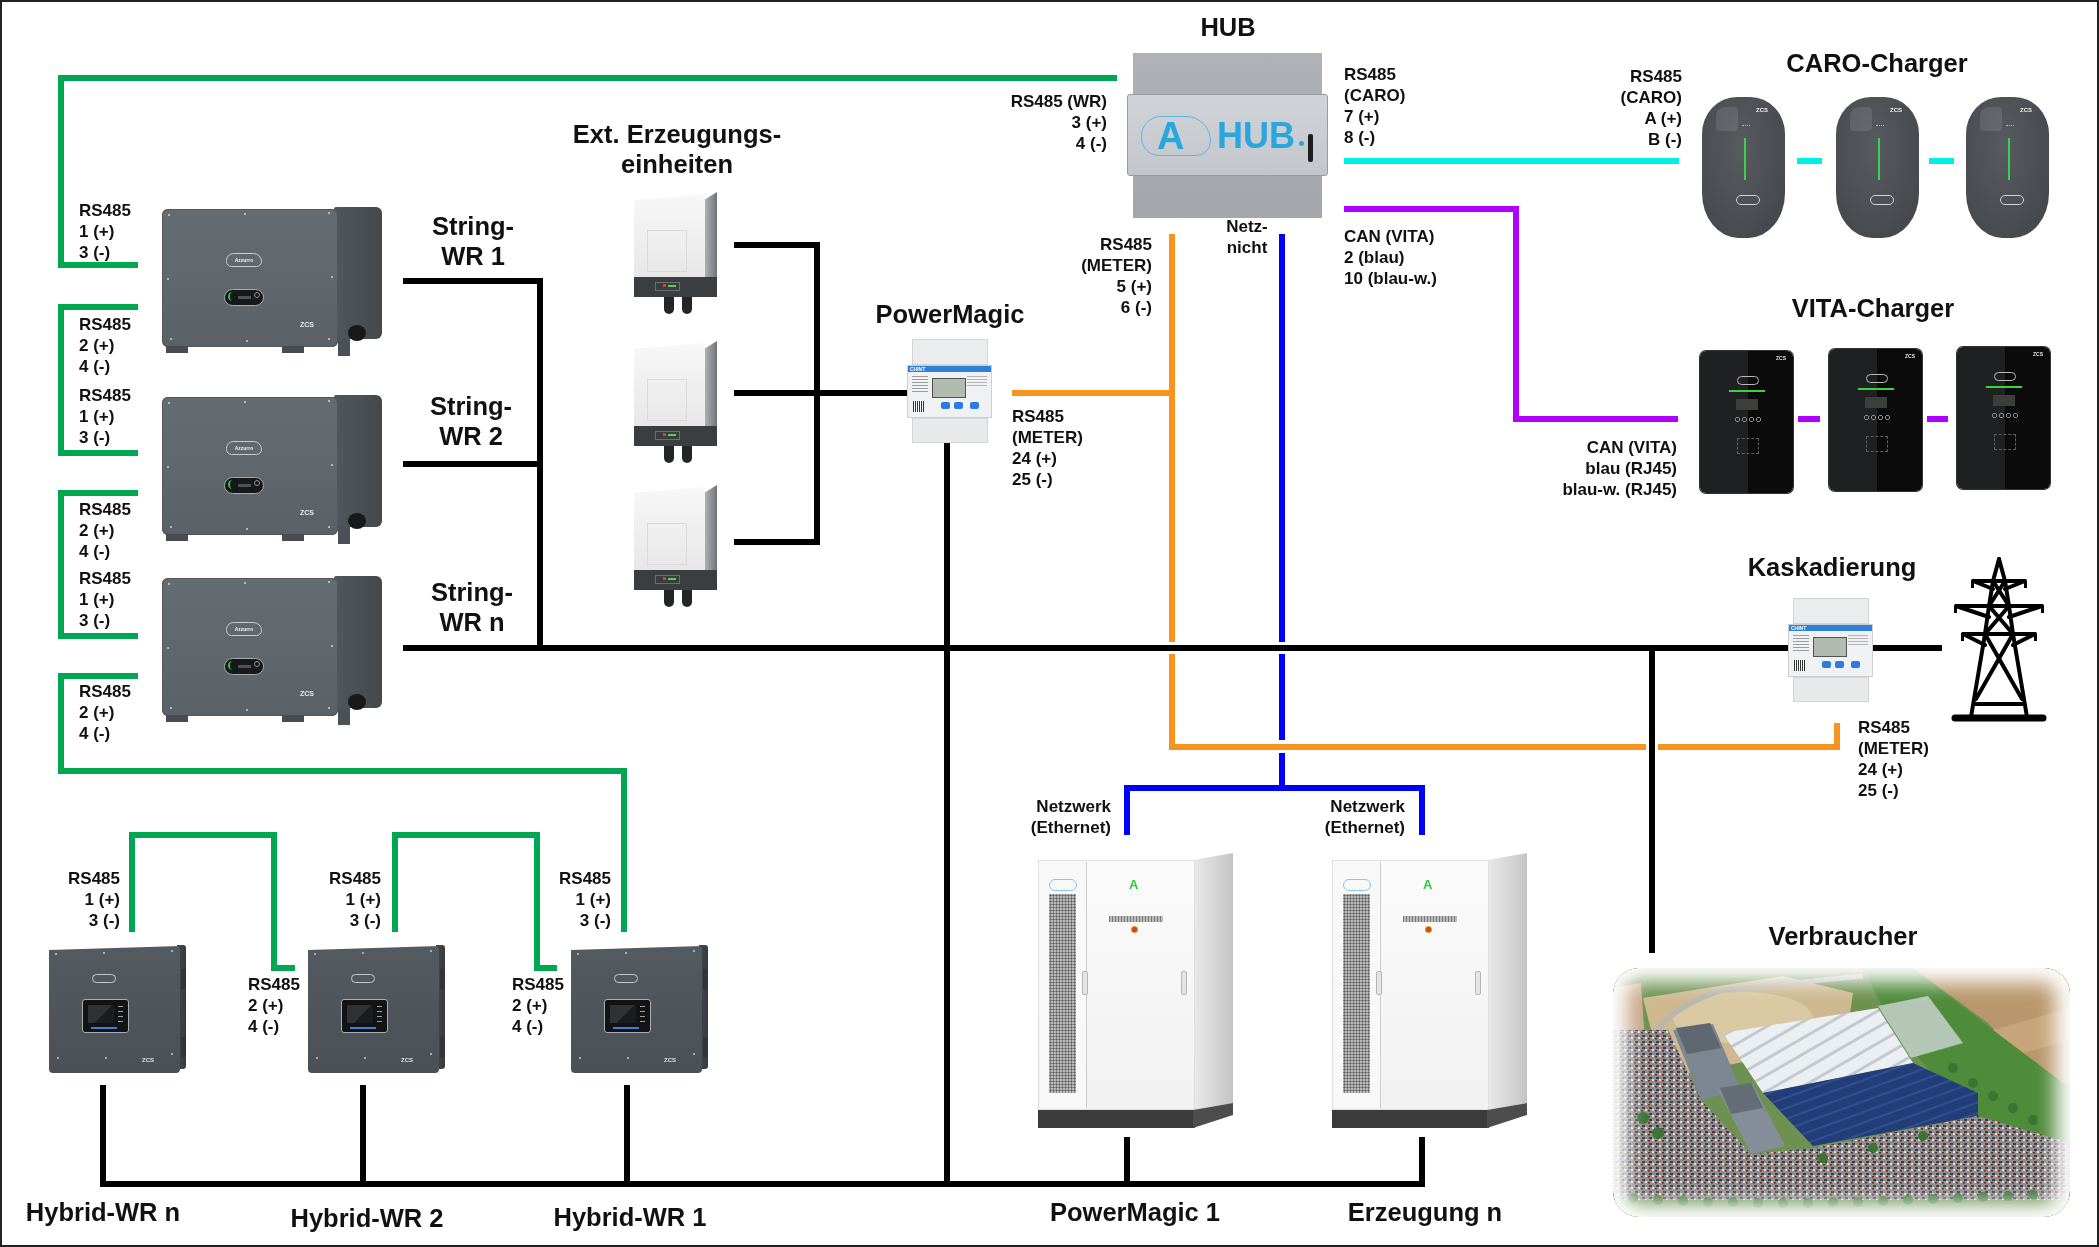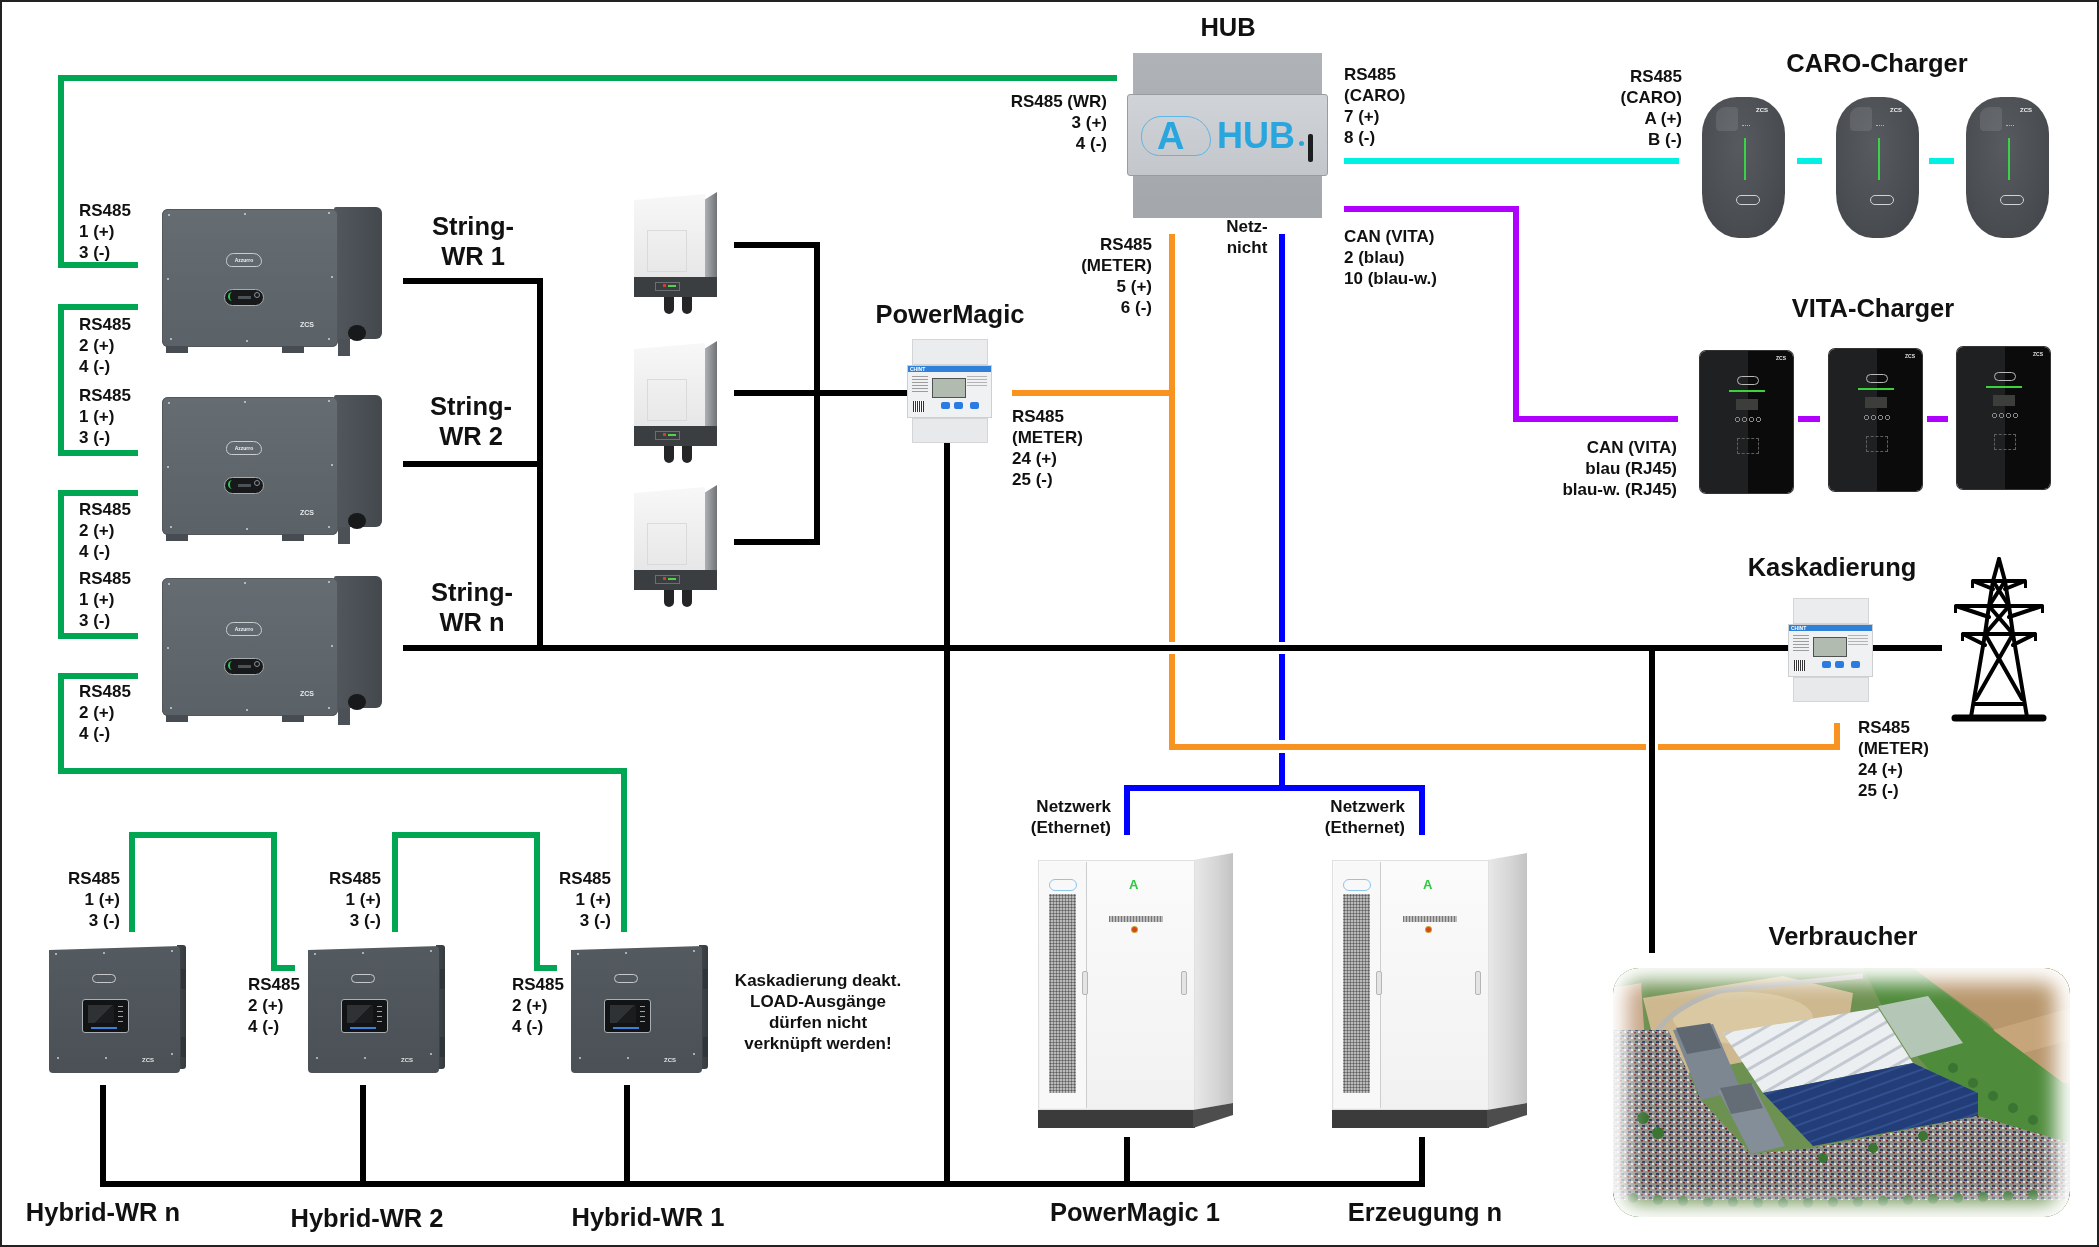--- a/index.html
+++ b/index.html
@@ -292,20 +292,24 @@
           <div class="knob"></div>
         </div>
       <div class="brand">ZCS</div>
     </div>
     <div class="gland"></div>
     <div class="bracket"></div>
     <div class="foot" style="left:4px"></div>
     <div class="foot" style="left:120px"></div>
   </div>
 
+  <div class="ttl" style="left:677px;top:119px">
+    <span>Ext. Erzeugungs-</span>
+    <span>einheiten</span>
+  </div>
   <div class="dev einv" style="left:634px;top:192px">
     <div class="edge"></div>
     <div class="body"></div>
     <div class="win"></div>
     <div class="band"></div>
     <div class="leds">
         <div class="r"></div>
         <div class="g"></div>
       </div>
     <div class="gl" style="left:30px"></div>
@@ -636,25 +640,19 @@
     <div class="screws"></div>
     <div class="logo"></div>
     <div class="disp">
         <div class="scr"></div>
         <div class="keys"></div>
         <div class="glow"></div>
       </div>
     <div class="brand">ZCS</div>
   </div>
 
-  <div class="lbl c" style="left:818px;top:970px">
-    <span>Kaskadierung deakt.</span>
-    <span>LOAD-Ausgänge</span>
-    <span>dürfen nicht</span>
-    <span>verknüpft werden!</span>
-  </div>
 
   <div class="ttl" style="left:103px;top:1197px">Hybrid-WR n</div>
   <div class="ttl" style="left:367px;top:1203px">Hybrid-WR 2</div>
-  <div class="ttl" style="left:648px;top:1202px">Hybrid-WR 1</div>
+  <div class="ttl" style="left:630px;top:1202px">Hybrid-WR 1</div>
 
   <div class="frame"></div>
 </div>
 
 </body></html>

